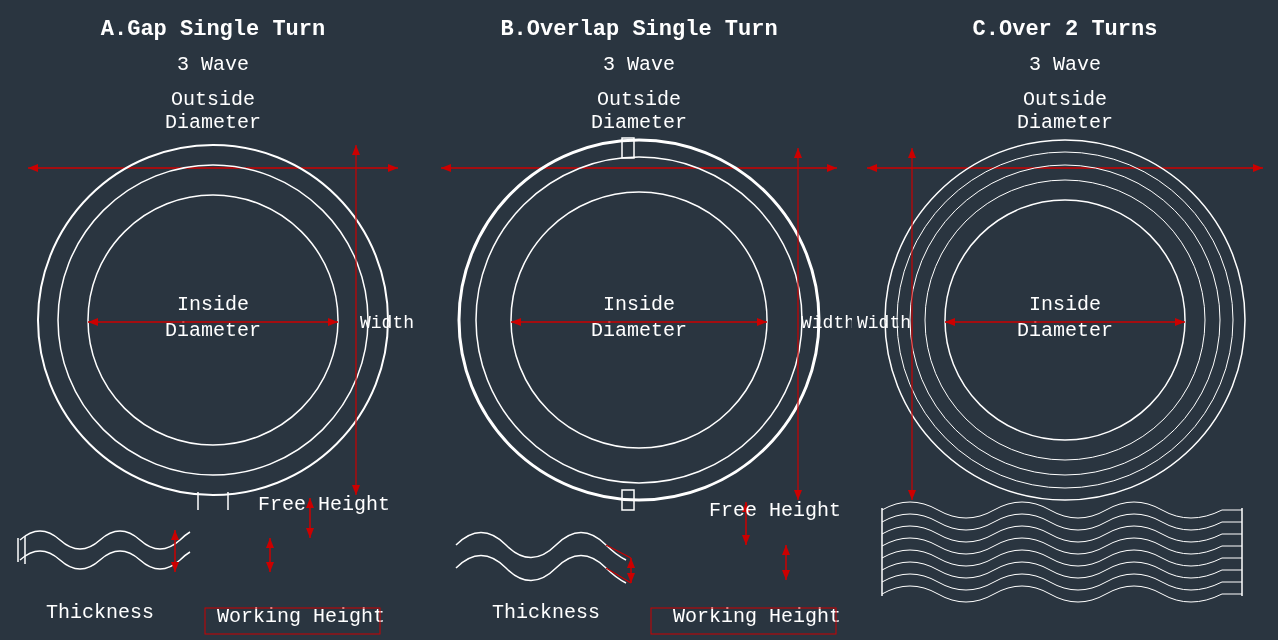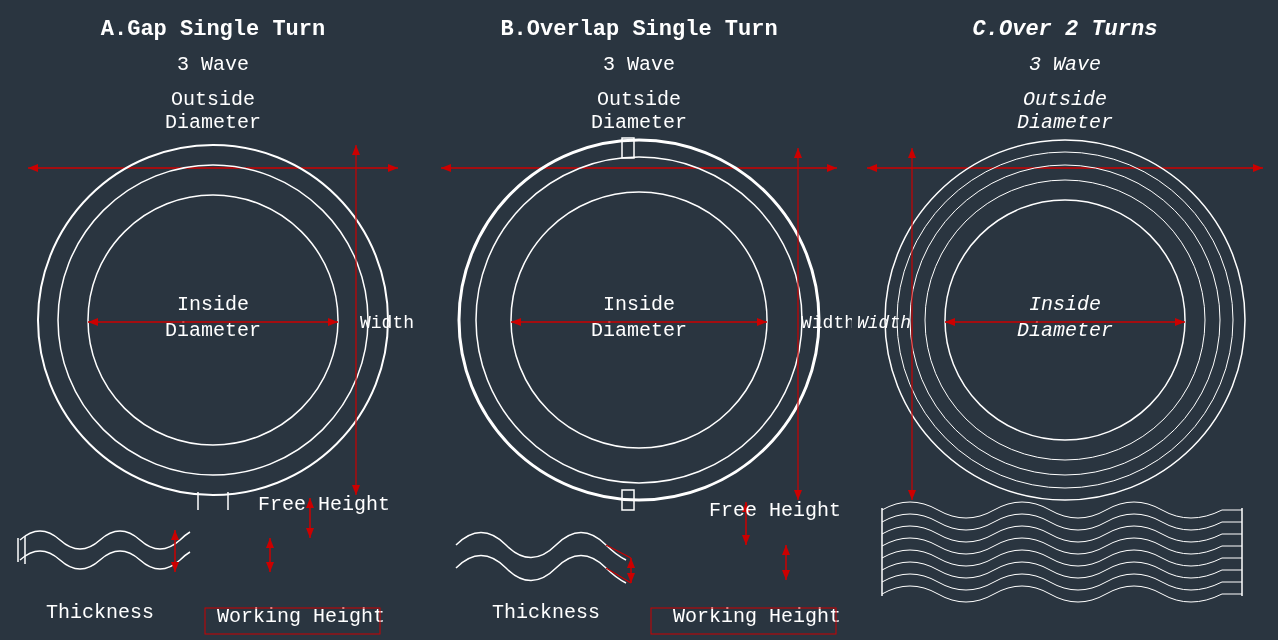--- a/index.html
+++ b/index.html
@@ -158,21 +158,21 @@
       <line x1="360" y1="545" x2="360" y2="580" stroke="#cc0000" stroke-width="1.5"></line>
       <polygon points="360,545 356,555 364,555" fill="#cc0000"></polygon>
       <polygon points="360,580 356,570 364,570" fill="#cc0000"></polygon>
 
       <text x="415" y="622" text-anchor="end" font-family="Courier New" font-size="20" fill="white">Working Height</text>
 
       <rect x="225" y="608" width="185" height="26" fill="none" stroke="#cc0000" stroke-width="1"></rect>
     </svg>
   </div>
 
-  <div class="section" style="position:relative;font-style:italic;">
+  <div class="section" style="position:relative;">
     <svg width="426" height="640">
 
       <text x="213" y="35" text-anchor="middle" font-family="Courier New" font-size="22" fill="white" font-weight="bold">C.Over 2 Turns</text>
 
       <text x="213" y="70" text-anchor="middle" font-family="Courier New" font-size="20" fill="white">3 Wave</text>
 
       <text x="213" y="105" text-anchor="middle" font-family="Courier New" font-size="20" fill="white">Outside</text>
       <text x="213" y="128" text-anchor="middle" font-family="Courier New" font-size="20" fill="white">Diameter</text>
 
       <line x1="15" y1="168" x2="411" y2="168" stroke="#cc0000" stroke-width="1.5"></line>

